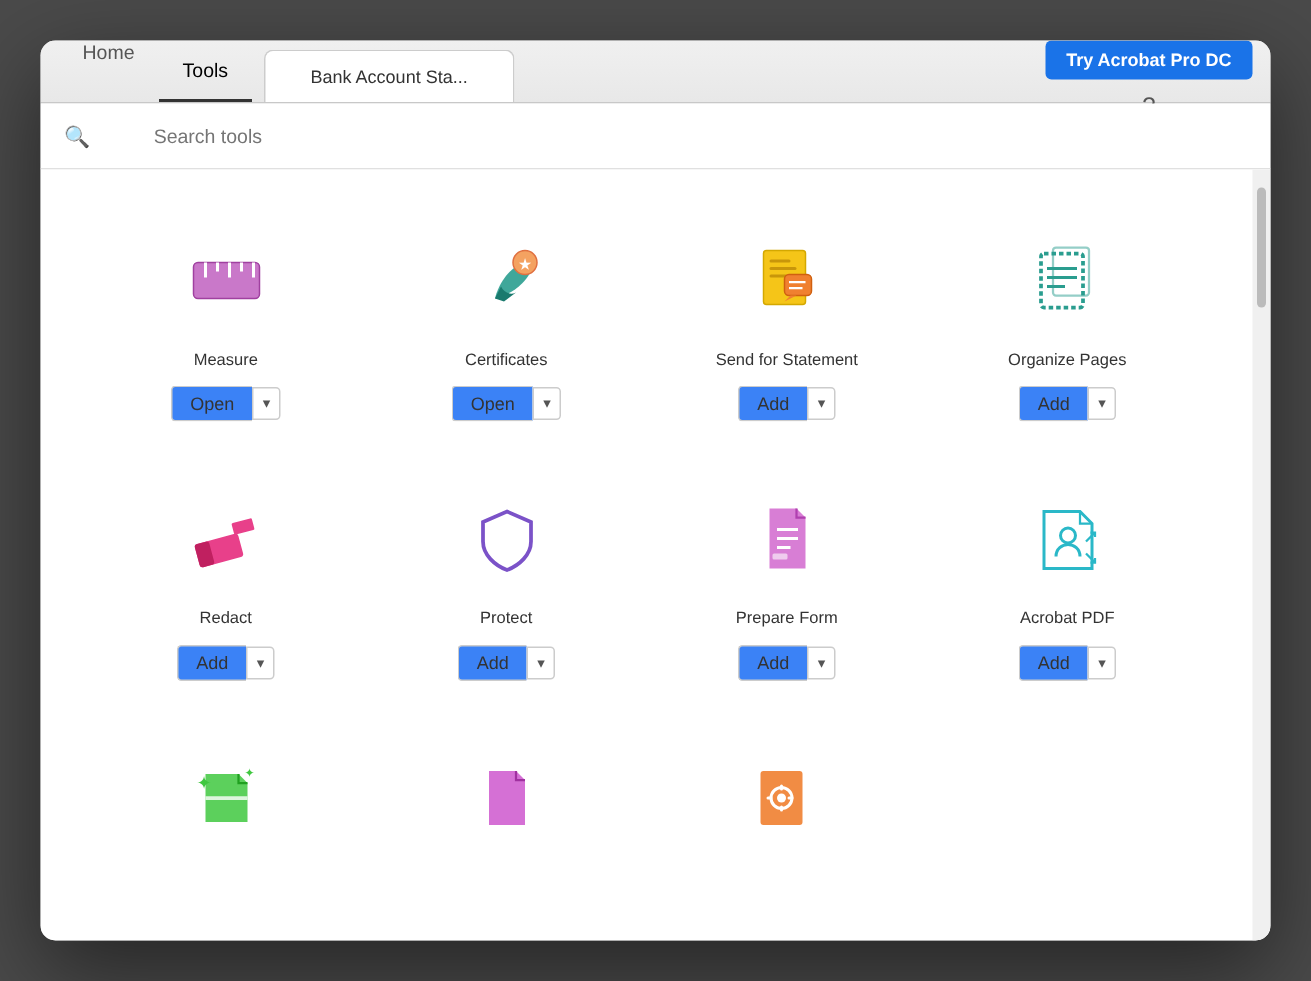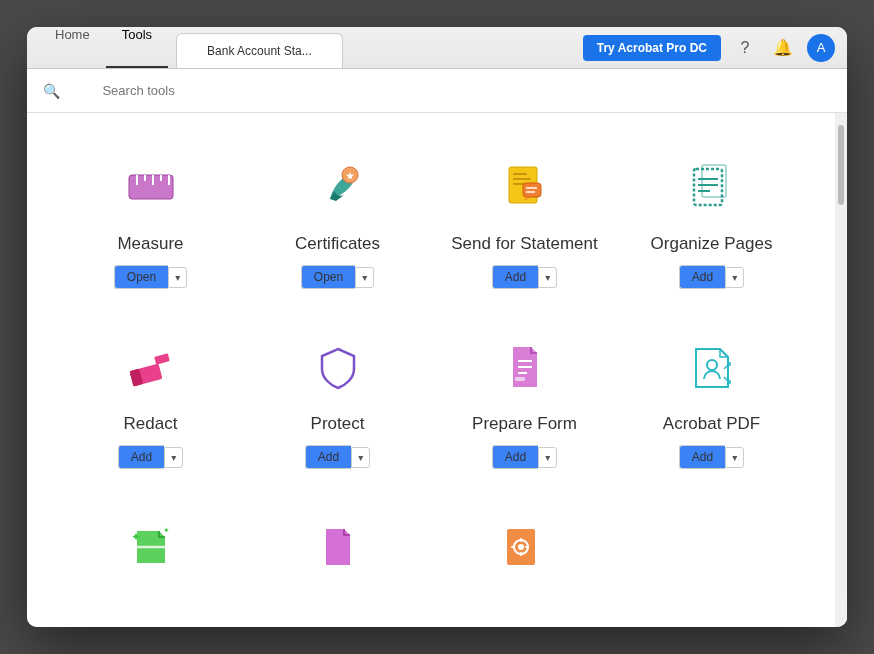--- a/index.html
+++ b/index.html
@@ -71,38 +71,40 @@
       font-size: 13px;
       color: #555;
       cursor: pointer;
       border-bottom: 2px solid transparent;
       white-space: nowrap;
     }
     .tab.active {
       color: #000;
       border-bottom: 2px solid #333;
       font-weight: 500;
+      margin-top: 12px;
     }
     .tab-doc {
       background: white;
       border-radius: 6px 6px 0 0;
       margin: 6px 0 0 8px;
       padding: 0 30px;
       font-size: 12px;
       color: #333;
       display: flex;
       align-items: center;
       border: 1px solid #ccc;
       border-bottom: none;
     }
     .tabbar-spacer { flex: 1; }
     .tabbar-actions {
       display: flex;
       align-items: center;
       gap: 10px;
+      flex-direction: column;
     }
     .try-btn {
       background: #1a73e8;
       color: white;
       border: none;
       border-radius: 4px;
       padding: 6px 14px;
       font-size: 12px;
       font-weight: 600;
       cursor: pointer;
@@ -177,21 +179,21 @@
     }
     .tool-icon-wrapper {
       width: 68px;
       height: 68px;
       display: flex;
       align-items: center;
       justify-content: center;
       margin-bottom: 12px;
     }
     .tool-name {
-      font-size: 17px;
+      font-size: 11px;
       color: #333;
       text-align: right;
       margin-bottom: 10px;
       line-height: 1.3;
     }
     .tool-buttons {
       display: flex;
       align-items: center;
     }
     .btn-main {

